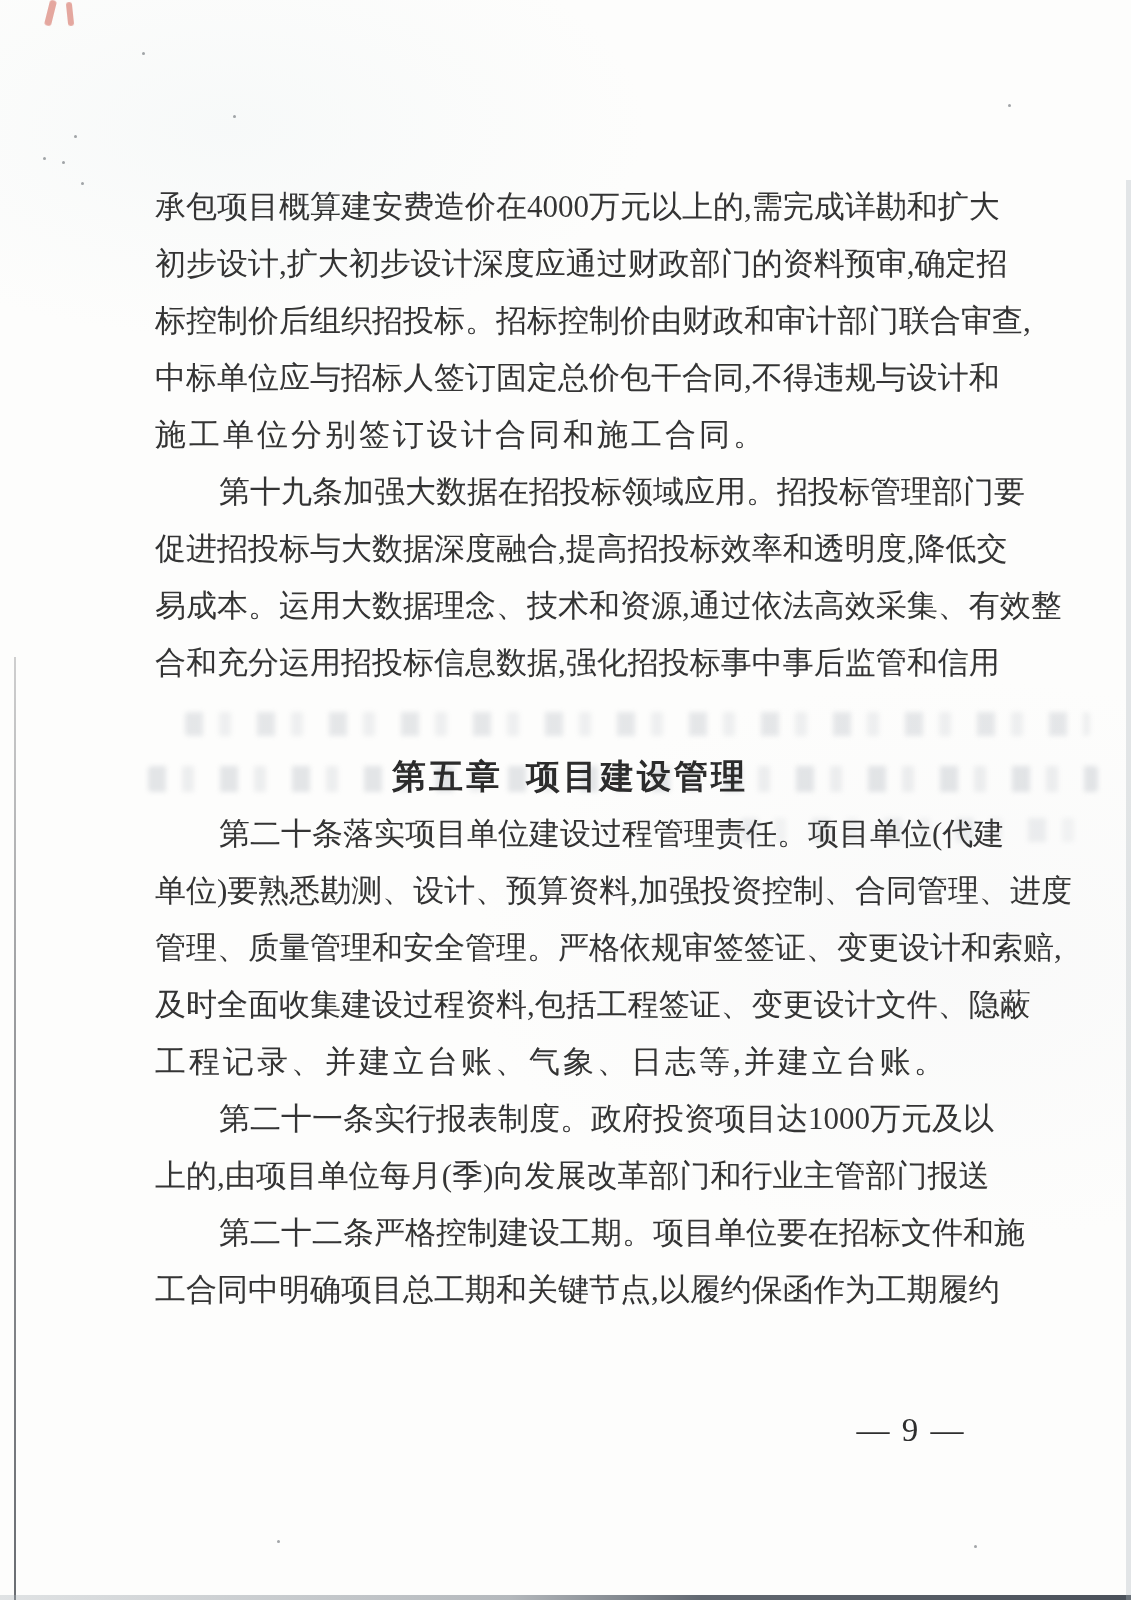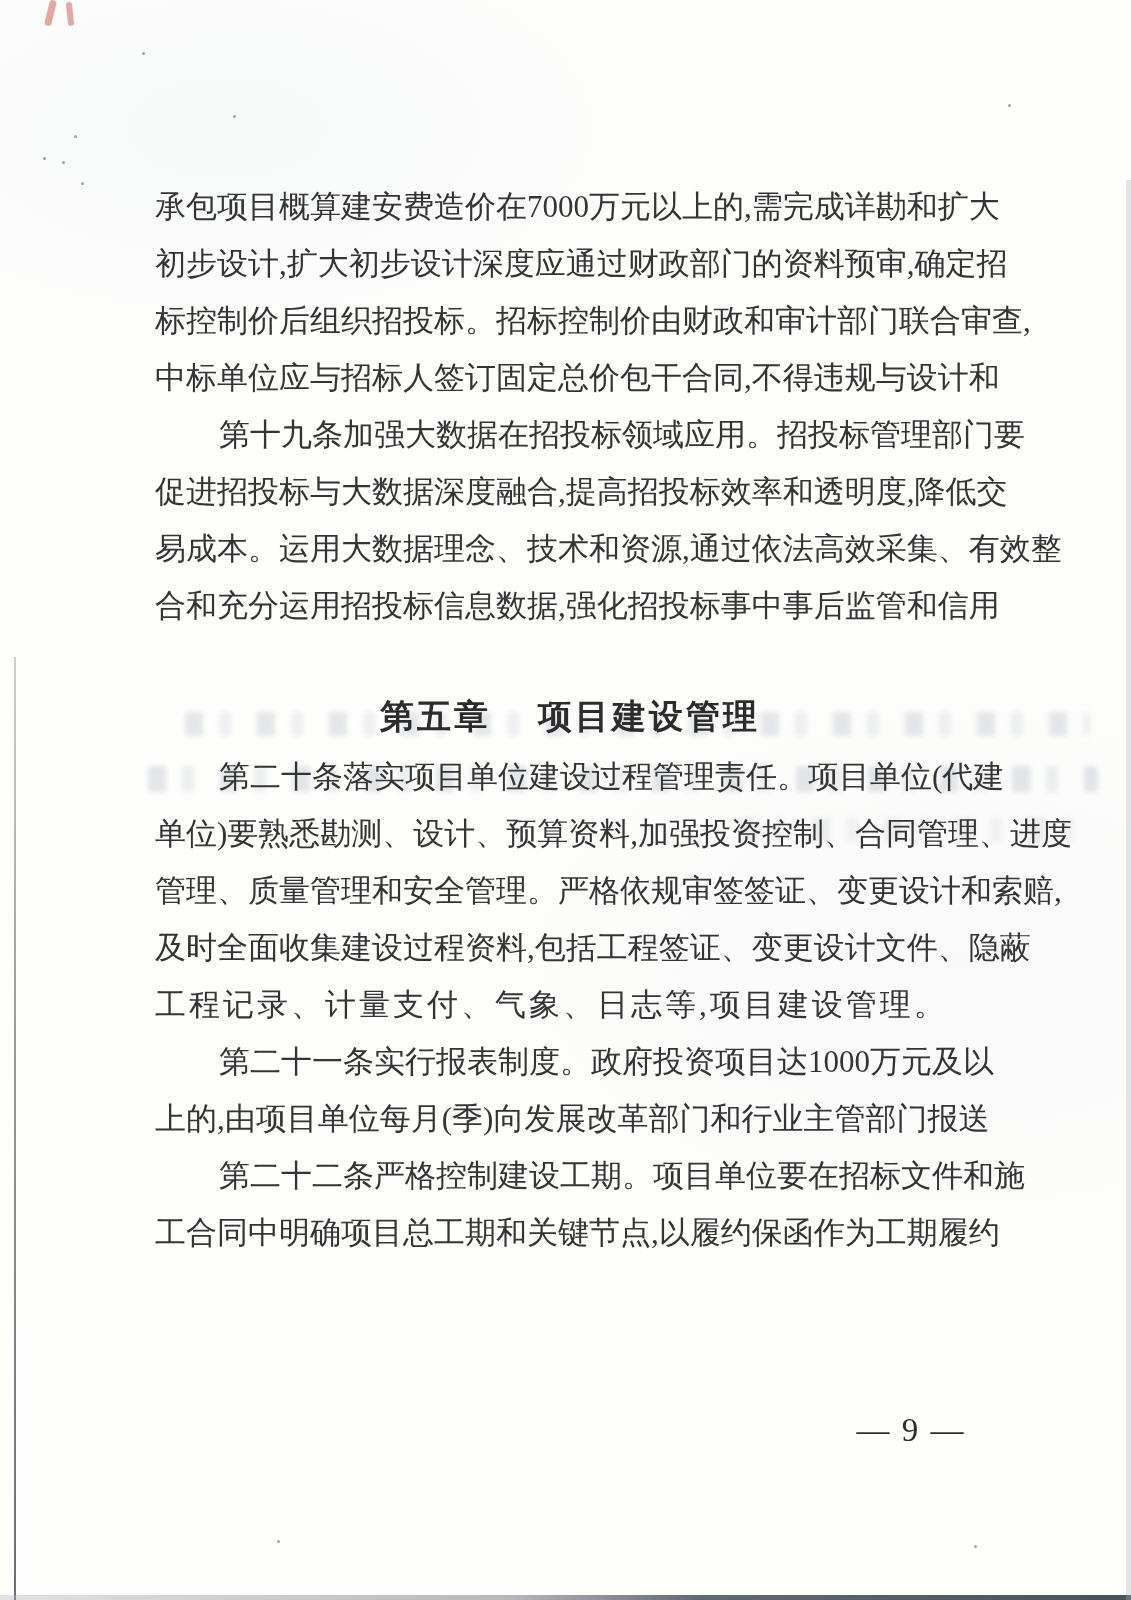--- a/index.html
+++ b/index.html
@@ -35,21 +35,21 @@
     justify-content: space-between;
     align-items: baseline;
   }
   .line.indent-justify { padding-left: 64px; }
   .line.left { letter-spacing: 3px; }
   .line.justify span, .line.indent-justify span { display: inline-block; }
   .line .sp { width: 13px; }
   .line.heading {
     margin-top: 57px;
     text-align: center;
-    font-family: Liberation Mono, monospace;
+    font-family: Liberation Serif, serif;
     font-weight: bold;
     font-size: 34px;
     letter-spacing: 3px;
     color: #2c2c2c;
     white-space: pre;
   }
 
   
   .page-number {
     position: absolute;
@@ -146,21 +146,21 @@
         <span>目</span>
         <span>概</span>
         <span>算</span>
         <span>建</span>
         <span>安</span>
         <span>费</span>
         <span>造</span>
         <span>价</span>
         <span>在</span>
         <span class="sp"></span>
-        <span>7000</span>
+        <span>4000</span>
         <span class="sp"></span>
         <span>万</span>
         <span>元</span>
         <span>以</span>
         <span>上</span>
         <span>的</span>
         <span>,</span>
         <span>需</span>
         <span>完</span>
         <span>成</span>
@@ -255,20 +255,21 @@
         <span>,</span>
         <span>不</span>
         <span>得</span>
         <span>违</span>
         <span>规</span>
         <span>与</span>
         <span>设</span>
         <span>计</span>
         <span>和</span>
       </div>
+      <div class="line left">施工单位分别签订设计合同和施工合同。</div>
       <div class="line indent-justify">
         <span>第</span>
         <span>十</span>
         <span>九</span>
         <span>条</span>
         <span class="sp"></span>
         <span>加</span>
         <span>强</span>
         <span>大</span>
         <span>数</span>
@@ -503,21 +504,21 @@
         <span>变</span>
         <span>更</span>
         <span>设</span>
         <span>计</span>
         <span>文</span>
         <span>件</span>
         <span>、</span>
         <span>隐</span>
         <span>蔽</span>
       </div>
-      <div class="line left">工程记录、计量支付、气象、日志等,项目建设管理。</div>
+      <div class="line left">工程记录、并建立台账、气象、日志等,并建立台账。</div>
       <div class="line indent-justify">
         <span>第</span>
         <span>二</span>
         <span>十</span>
         <span>一</span>
         <span>条</span>
         <span class="sp"></span>
         <span>实</span>
         <span>行</span>
         <span>报</span>

